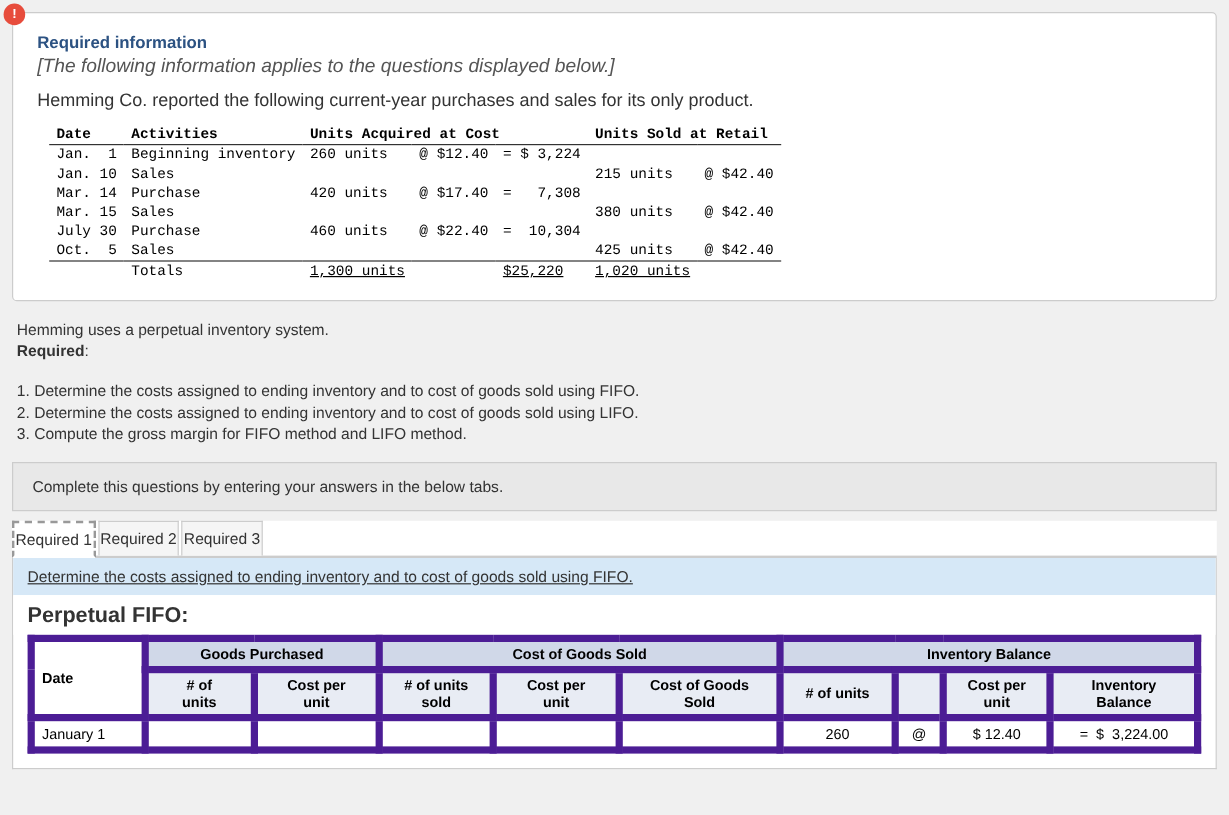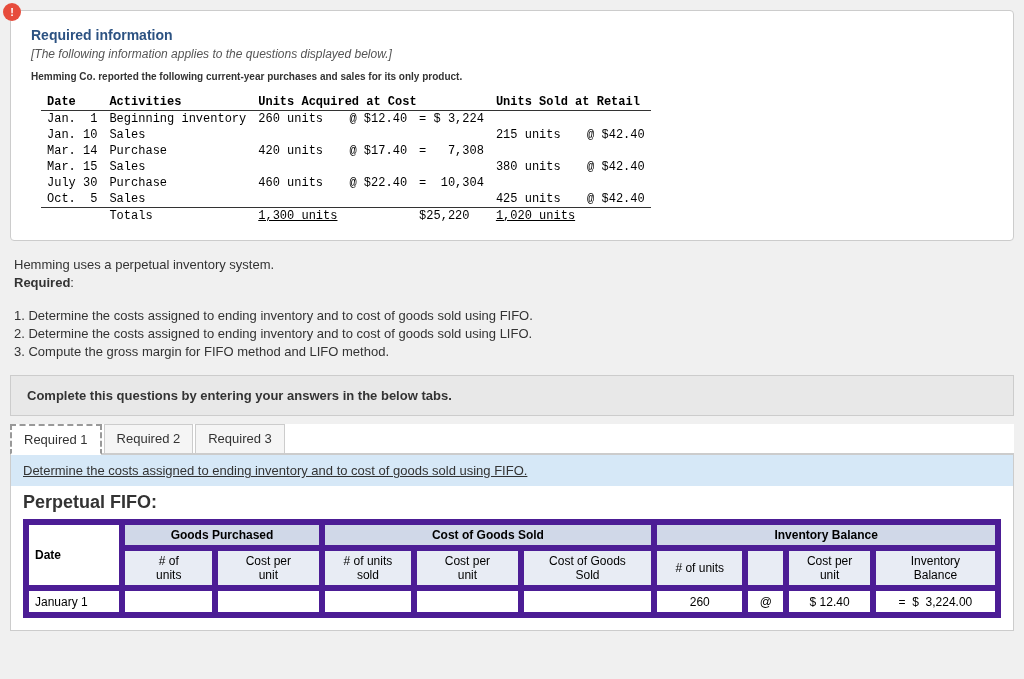--- a/index.html
+++ b/index.html
@@ -41,28 +41,27 @@
     }
     .required-info-title {
       color: #2c5282;
       font-weight: bold;
       font-size: 14px;
       margin-bottom: 4px;
     }
     .required-info-subtitle {
       font-style: italic;
       color: #555;
-      font-size: 12px;
+      font-size: 16px;
       margin-bottom: 10px;
     }
     .required-info-desc {
       color: #333;
-      font-size: 10px;
+      font-size: 15px;
       margin-bottom: 12px;
-      font-weight: bold;
     }
 
     
     .data-table {
       border-collapse: collapse;
       font-size: 12px;
       font-family: 'Courier New', monospace;
       margin-left: 10px;
     }
     .data-table td {
@@ -93,34 +92,34 @@
     }
 
     
     .complete-box {
       background: #e8e8e8;
       border: 1px solid #ccc;
       padding: 12px 16px;
       margin-bottom: 0;
     }
     .complete-box-text {
-      font-weight: bold;
+      font-weight: normal;
       font-size: 13px;
       color: #333;
     }
 
     
     .tabs-container {
       display: flex;
       border-bottom: 2px solid #ccc;
       margin-top: 8px;
       background: white;
     }
     .tab {
-      padding: 6px 12px;
+      padding: 6px 1px;
       border: 1px solid #ccc;
       border-bottom: none;
       background: #f5f5f5;
       cursor: pointer;
       font-size: 13px;
       margin-right: 2px;
       color: #333;
     }
     .tab.active {
       background: white;
@@ -171,21 +170,21 @@
       padding: 3px 6px;
       text-align: center;
     }
     .inventory-table .section-header {
       background: #d0d8e8;
       font-weight: bold;
       text-align: center;
     }
     .inventory-table .col-header {
       background: #e8ecf4;
-      font-weight: normal;
+      font-weight: bold;
     }
     .inventory-table .date-col {
       text-align: left;
       min-width: 70px;
     }
   </style>
 </head>
 <body>
 
 <div class="page-container">
@@ -259,21 +258,21 @@
           <td></td>
           <td></td>
           <td>425 units</td>
           <td>@ $42.40</td>
         </tr>
         <tr class="totals-row">
           <td></td>
           <td>Totals</td>
           <td style="text-decoration:underline;">1,300 units</td>
           <td></td>
-          <td style="">$25,220</td>
+          <td style="text-decoration:underline;">$25,220</td>
           <td style="text-decoration:underline;">1,020 units</td>
           <td></td>
         </tr>
       </tbody>
     </table>
   </div>
 
   <div class="required-section">
     <p>Hemming uses a perpetual inventory system.</p>
     <p><span class="bold">Required</span>:</p>

